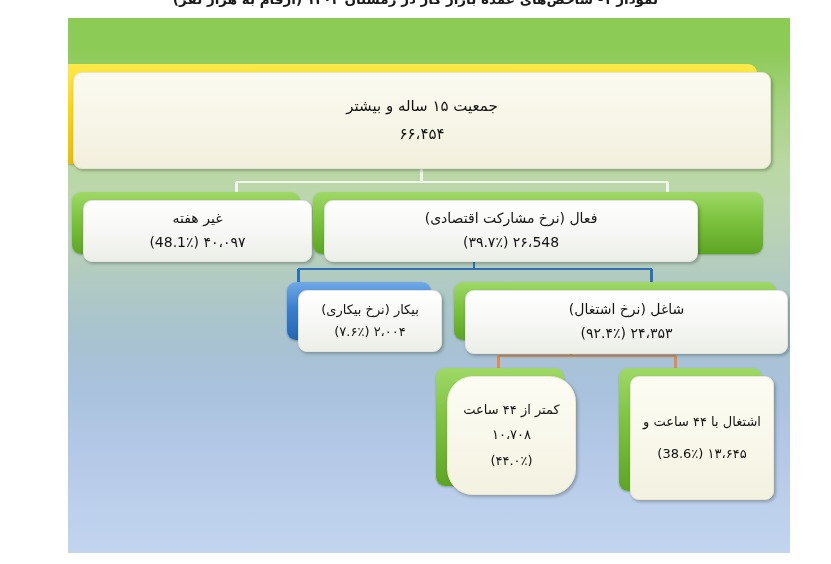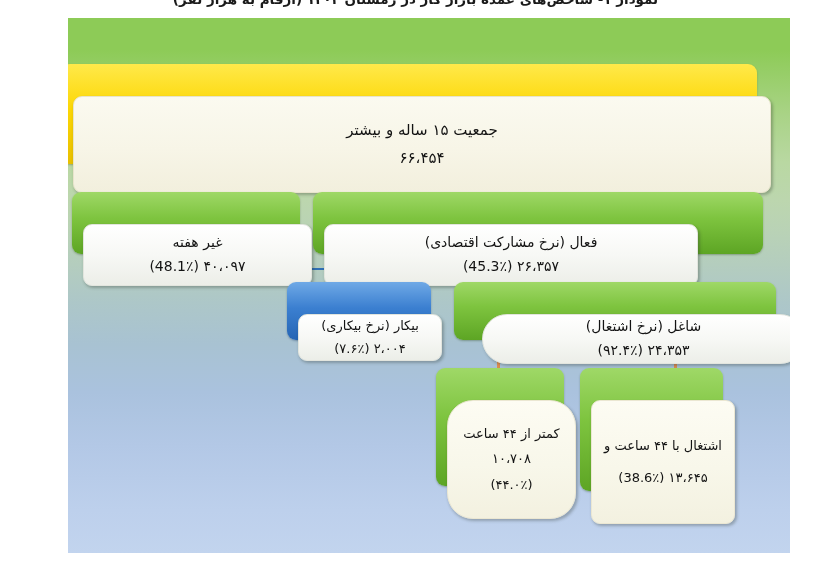--- a/index.html
+++ b/index.html
@@ -79,21 +79,20 @@
     border-radius: 9px;
     box-sizing: border-box;
     display: flex;
     flex-direction: column;
     align-items: center;
     justify-content: center;
     text-align: center;
     direction: rtl;
     color: #131313;
     box-shadow: 1.5px 2px 3px rgba(40,50,40,0.30);
-    margin-top: 24px;
   }
   .card .ln {
     display: block;
     line-height: 1.42;
     white-space: nowrap;
   }
 
   
   .plate-yellow {
     background: linear-gradient(180deg,#ffe94a 0%, #fcd705 45%, #e8bf00 100%);
@@ -191,54 +190,54 @@
         <span class="gap-s"></span>
         <span class="ln">۴۰،۰۹۷ (48.1٪)</span>
       </div>
     </div>
 
     <div class="node" style="left:245px; top:174px; width:462px; height:70px;">
       <div class="plate plate-green" style="left:0px; top:0px; width:450px; height:62px;"></div>
       <div class="card card-white t-md" style="left:11px; top:8px; width:374px; height:62px;">
         <span class="ln">فعال (نرخ مشارکت اقتصادی)</span>
         <span class="gap-s"></span>
-        <span class="ln">۲۶،۳۵۷ (45.3٪)</span>
+        <span class="ln">۲۶،548 (۳۹.۷٪)</span>
       </div>
     </div>
 
     <div class="node" style="left:219px; top:264px; width:155px; height:70px;">
       <div class="plate plate-blue" style="left:0px; top:0px; width:144px; height:58px;"></div>
-      <div class="card card-white t-sm" style="left:11px; top:8px; width:144px; height:47px;">
+      <div class="card card-white t-sm" style="left:11px; top:8px; width:144px; height:62px;">
         <span class="ln">بیکار (نرخ بیکاری)</span>
         <span class="gap-s"></span>
         <span class="ln">۲،۰۰۴ (۷.۶٪)</span>
       </div>
     </div>
 
     <div class="node" style="left:386px; top:264px; width:334px; height:70px;">
       <div class="plate plate-green" style="left:0px; top:0px; width:322px; height:58px;"></div>
-      <div class="card card-white t-md" style="left:28px; top:8px; width:323px; height:50px;border-radius:25px;">
+      <div class="card card-white t-md" style="left:11px; top:8px; width:323px; height:64px;">
         <span class="ln">شاغل (نرخ اشتغال)</span>
         <span class="gap-s"></span>
         <span class="ln">۲۴،۳۵۳ (۹۲.۴٪)</span>
       </div>
     </div>
 
     <div class="node" style="left:368px; top:350px; width:140px; height:130px;">
       <div class="plate plate-green" style="left:0px; top:0px; width:128px; height:118px;"></div>
       <div class="card card-ivory t-sm" style="left:11px; top:8px; width:129px; height:119px;border-radius:26px;">
         <span class="ln">کمتر از ۴۴ ساعت</span>
         <span class="gap"></span>
         <span class="ln">۱۰،۷۰۸</span>
         <span class="gap"></span>
         <span class="ln">(۴۴.۰٪)</span>
       </div>
     </div>
 
-    <div class="node" style="left:512px; top:350px; width:155px; height:135px;">
+    <div class="node" style="left:551px; top:350px; width:155px; height:135px;">
       <div class="plate plate-green" style="left:0px; top:0px; width:143px; height:123px;"></div>
       <div class="card card-ivory t-sm" style="left:11px; top:8px; width:144px; height:124px;">
         <span class="ln">اشتغال با ۴۴ ساعت و</span>
         <span class="gap"></span>
         <span class="gap"></span>
         <span class="ln">۱۳،۶۴۵ (38.6٪)</span>
       </div>
     </div>
 
   </div>

